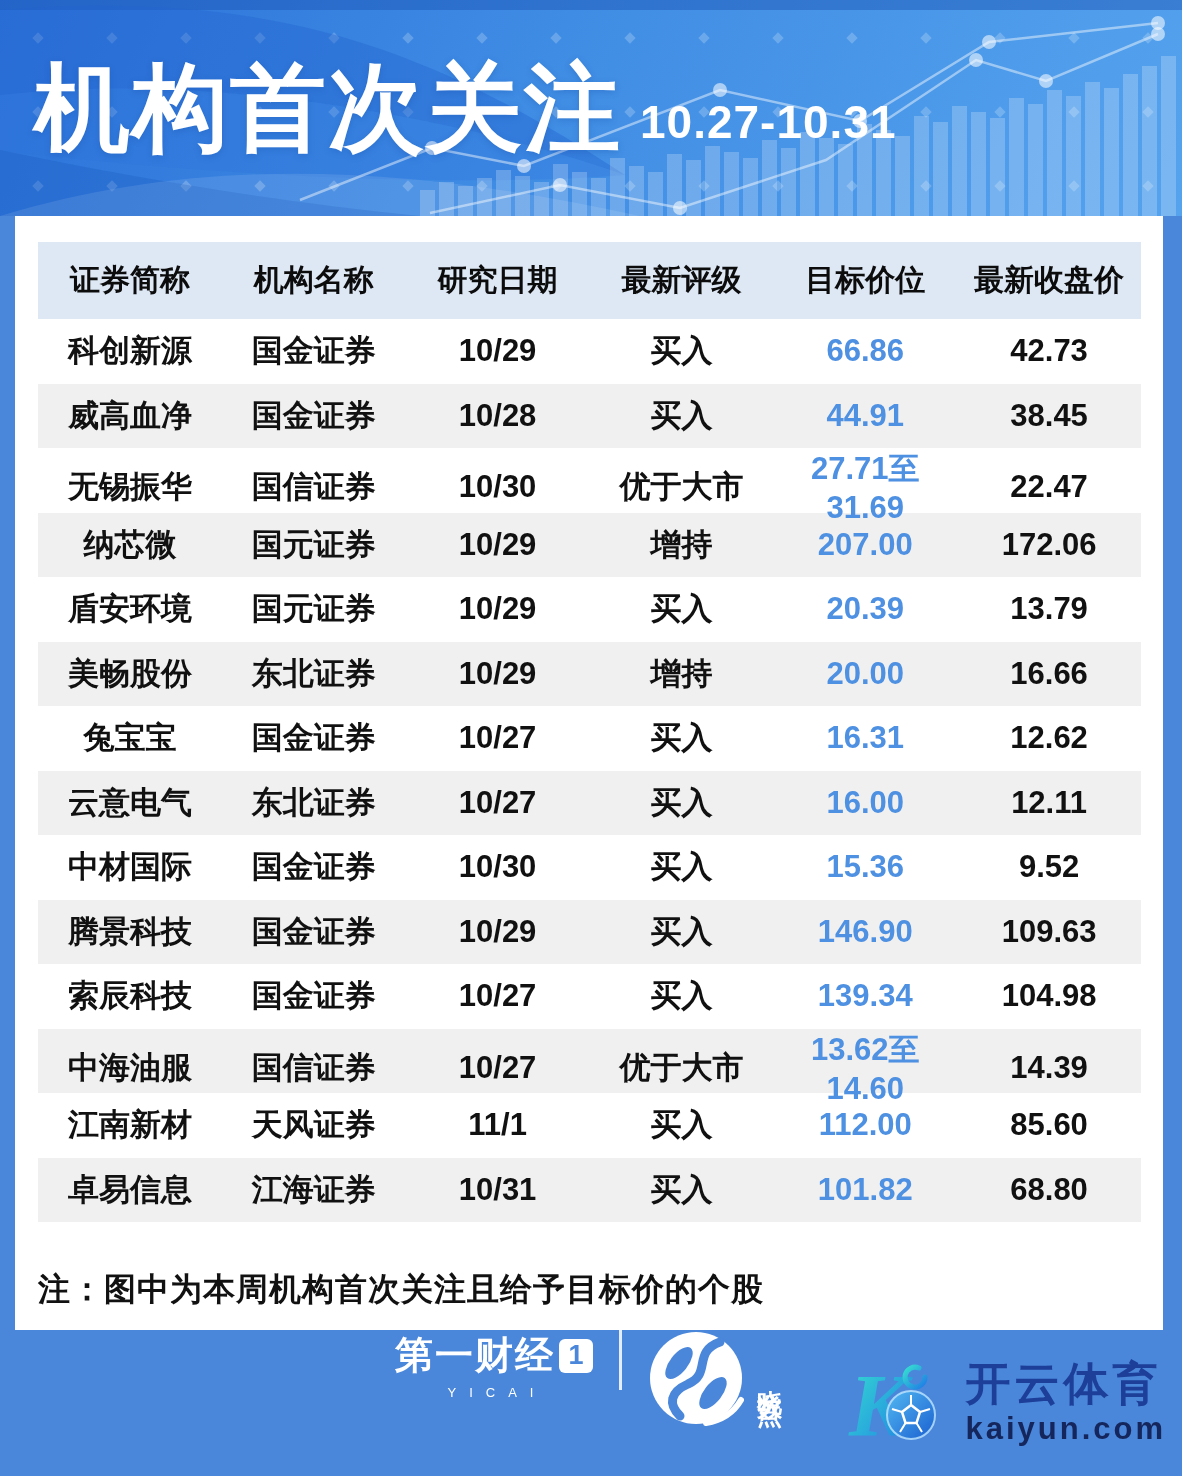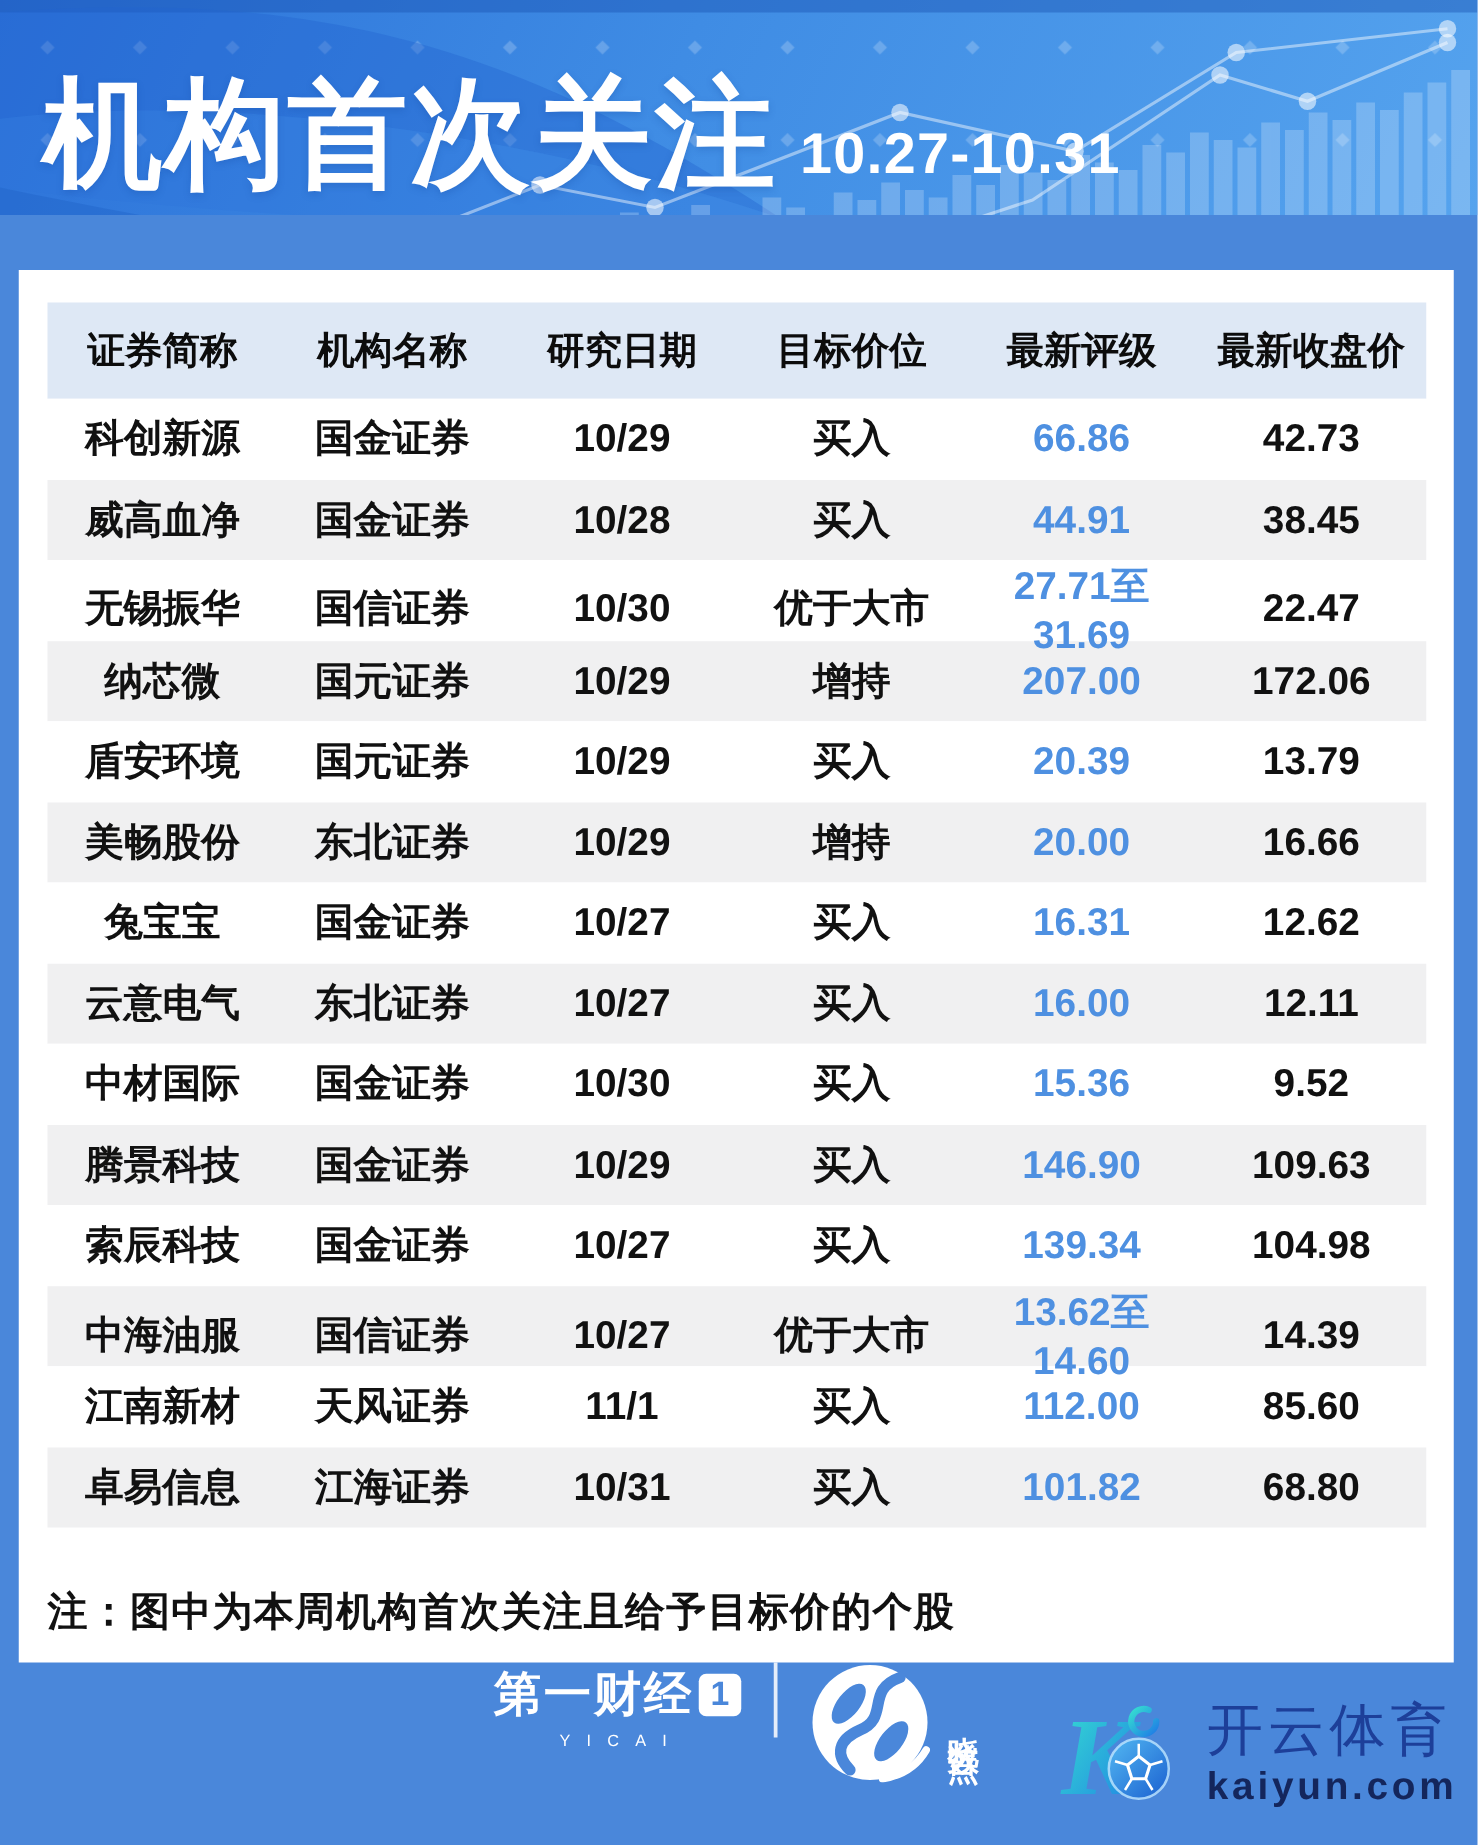--- a/index.html
+++ b/index.html
@@ -4,21 +4,21 @@
 <style>
   html,body{margin:0;padding:0;}
   body{
     width:1182px;height:1476px;
     background:#4a87da;
     font-family:"Liberation Sans","DejaVu Sans",sans-serif;
     position:relative;overflow:hidden;
   }
   
   .hero{
-    position:relative;width:1182px;height:172px;
+    position:relative;width:1182px;height:216px;
     background:linear-gradient(115deg,#2c72d9 0%,#3f8ce4 45%,#55a3ee 100%);
     overflow:hidden;
   }
   .hero-decor{position:absolute;inset:0;}
   .hero-text{
     position:absolute;left:34px;top:58px;
     display:flex;align-items:flex-end;color:#ffffff;
   }
   .hero-title{
     margin:0;font-size:96px;font-weight:bold;line-height:1.05;
@@ -69,21 +69,21 @@
   .xsd{display:flex;align-items:center;gap:10px;}
   .xsd-name{
     writing-mode:vertical-rl;text-orientation:upright;
     color:#ffffff;font-size:25px;font-weight:bold;letter-spacing:6px;
   }
   .kaiyun{
     position:absolute;right:16px;top:50%;transform:translateY(-50%);
     display:flex;align-items:center;gap:12px;
   }
   .kaiyun-texts{display:flex;flex-direction:column;align-items:flex-start;}
-  .kaiyun-zh{font-size:45px;font-weight:normal;color:#1d3f99;letter-spacing:4px;line-height:1.1;}
+  .kaiyun-zh{font-size:45px;font-weight:bold;color:#1d3f99;letter-spacing:4px;line-height:1.1;}
   .kaiyun-domain{font-size:31px;font-weight:bold;color:#14265c;letter-spacing:3px;margin-top:2px;}
 </style>
 </head>
 <body>
 
 <div class="hero">
   <svg class="hero-decor" viewBox="0 0 1182 216" xmlns="http://www.w3.org/2000/svg">
     <defs>
       <pattern id="dots" width="74" height="74" patternUnits="userSpaceOnUse">
         <rect x="34" y="34" width="8" height="8" transform="rotate(45 38 38)" fill="#ffffff" opacity="0.35"></rect>
@@ -159,22 +159,22 @@
     <h1 class="hero-title">机构首次关注</h1>
     <div class="hero-date">10.27-10.31</div>
   </div>
 </div>
 
 <div class="card">
   <div class="thead">
     <span>证券简称</span>
     <span>机构名称</span>
     <span>研究日期</span>
+    <span>最新评级</span>
     <span>目标价位</span>
-    <span>最新评级</span>
     <span>最新收盘价</span>
   </div>
 
   <div id="table-body">
     <div class="trow">
       <span>科创新源</span>
       <span>国金证券</span>
       <span>10/29</span>
       <span>买入</span>
       <span class="target">66.86</span>

